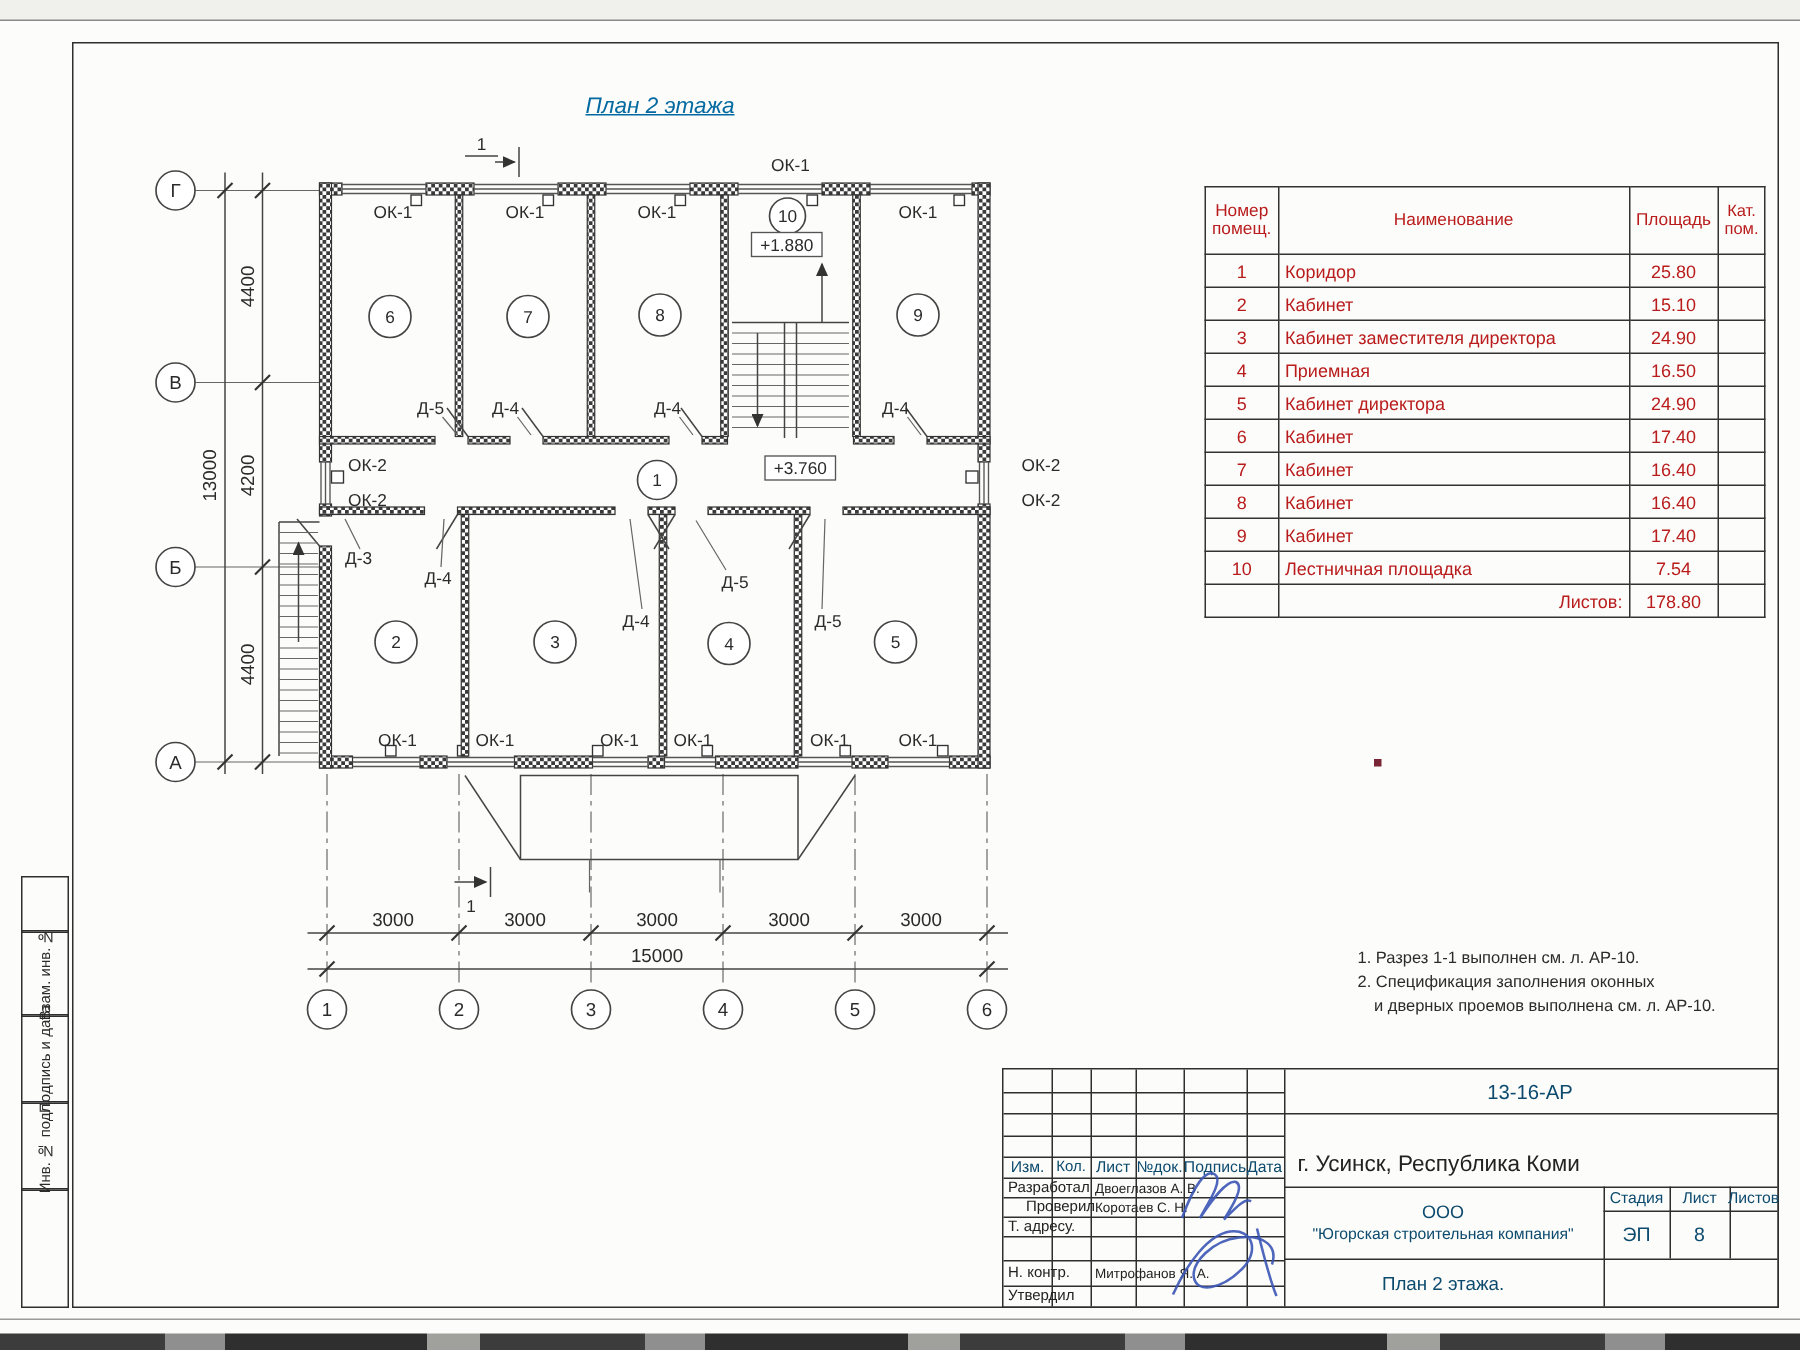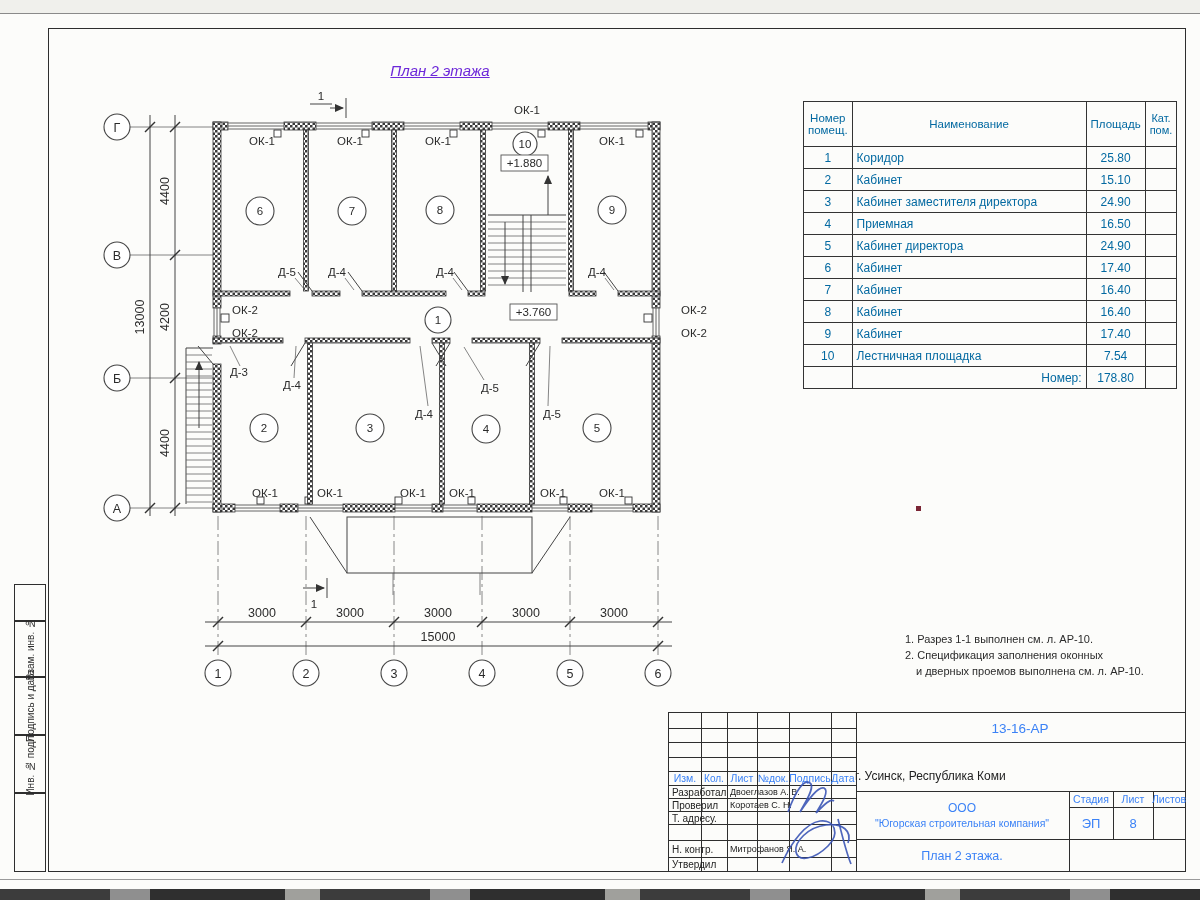--- a/index.html
+++ b/index.html
@@ -10,36 +10,36 @@
   .scan-top{left:0;top:0;width:1200px;height:13px;background:#f0f0ec;border-bottom:1px solid #8a8a8a;}
   .scan-bottom-line{left:0;top:879px;width:1200px;height:1px;background:#9a9a9a;}
   .scan-band{left:0;top:889px;width:1200px;height:11px;
     background:repeating-linear-gradient(90deg,#3c3c3c 0 110px,#8f8f8f 110px 150px,#2f2f2f 150px 285px,#a0a09c 285px 320px);}
   
   .frame{left:48px;top:28px;width:1136px;height:842px;border:1.6px solid #2e2e2e;}
   
   .vcell{left:14px;width:30px;border:1.1px solid #2e2e2e;display:flex;align-items:center;justify-content:center;}
   .vcell span{writing-mode:vertical-rl;transform:rotate(180deg);font-size:10px;white-space:nowrap;color:#2b2b2b;}
   
-  .draw-title{font-size:15px;font-style:italic;text-decoration:underline;text-align:center;color:#6d28d9;}
-  
-  table.expl{position:absolute;left:803px;top:101px;border-collapse:collapse;table-layout:fixed;
-             font-size:12px;color:#0369a1;background:transparent;}
+  .draw-title{font-size:15px;font-style:italic;text-decoration:underline;text-align:center;color:#0369a1;}
+  
+  table.expl{position:absolute;left:803px;top:124px;border-collapse:collapse;table-layout:fixed;
+             font-size:12px;color:#b91c1c;background:transparent;}
   table.expl td,table.expl th{border:1.2px solid #333;padding:0 4px;overflow:hidden;}
   table.expl th{font-weight:normal;font-size:11.5px;line-height:12.5px;}
   table.expl td{height:21px;}
   .c{text-align:center;} .r{text-align:right;}
   
   .notes{left:905px;top:631px;width:300px;font-size:11px;line-height:16px;color:#2b2b2b;}
   .notes .ind{padding-left:11px;}
   
   .tblock{left:668px;top:712px;width:516px;height:158px;border:1.6px solid #2e2e2e;}
   .tb-v{position:absolute;width:1.2px;background:#2e2e2e;}
   .tb-h{position:absolute;height:1.2px;background:#2e2e2e;}
-  .ct{position:absolute;transform:translate(-50%,-50%);white-space:nowrap;color:#3b82f6;}
+  .ct{position:absolute;transform:translate(-50%,-50%);white-space:nowrap;color:#0c4a6e;}
   .lt{position:absolute;transform:translate(0,-50%);white-space:nowrap;color:#222;}
   .plan-svg{left:0;top:0;width:1200px;height:900px;pointer-events:none;z-index:5;}
   
   .plan-svg .w{fill:url(#chk);stroke:#333;stroke-width:0.8;}
   .plan-svg .ln{stroke:#444;stroke-width:1;fill:none;}
   .plan-svg .thin{stroke:#666;stroke-width:0.8;fill:none;}
   .plan-svg .wln{stroke:#555;stroke-width:0.9;fill:none;}
   .plan-svg .door{stroke:#444;stroke-width:1;fill:none;}
   .plan-svg .dim{stroke:#444;stroke-width:1;fill:none;}
   .plan-svg .tick{stroke:#333;stroke-width:1.4;fill:none;}
@@ -142,21 +142,21 @@
           <td></td>
         </tr>
     <tr>
           <td class="c">10</td>
           <td>Лестничная площадка</td>
           <td class="c">7.54</td>
           <td></td>
         </tr>
     <tr>
       <td></td>
-      <td class="r">Номер:</td>
+      <td class="r">Листов:</td>
       <td class="c">178.80</td>
       <td></td>
     </tr>
   </tbody>
     </table>
 
   <div class="abs notes">
     <div>1. Разрез 1-1 выполнен см. л. АР-10.</div>
     <div>2. Спецификация заполнения оконных</div>
     <div class="ind">и дверных проемов выполнена см. л. АР-10.</div>
@@ -191,31 +191,31 @@
     <div class="tb-h" style="left:400px;top:94px;width:116px;"></div>
 
     <div class="ct" style="left:16px;top:65px;font-size:10.5px;">Изм.</div>
     <div class="ct" style="left:45px;top:65px;font-size:10px;">Кол.</div>
     <div class="ct" style="left:73px;top:65px;font-size:10.5px;">Лист</div>
     <div class="ct" style="left:104px;top:65px;font-size:10.5px;">№док.</div>
     <div class="ct" style="left:141px;top:65px;font-size:10.5px;">Подпись</div>
     <div class="ct" style="left:174px;top:65px;font-size:10.5px;">Дата</div>
 
     <div class="lt" style="left:3px;top:78.5px;font-size:10px;">Разработал</div>
-    <div class="lt" style="left:3px;top:91.5px;font-size:10px;text-align:right;">Проверил</div>
+    <div class="lt" style="left:15px;top:91.5px;font-size:10px;text-align:right;">Проверил</div>
     <div class="lt" style="left:3px;top:104.5px;font-size:10px;">Т. адресу.</div>
     <div class="lt" style="left:3px;top:135.5px;font-size:10px;">Н. контр.</div>
     <div class="lt" style="left:3px;top:151px;font-size:10px;">Утвердил</div>
 
     <div class="lt" style="left:61px;top:78.5px;font-size:9px;">Двоеглазов А. В.</div>
     <div class="lt" style="left:61px;top:91.5px;font-size:9px;">Коротаев С. Н.</div>
     <div class="lt" style="left:61px;top:135.5px;font-size:9px;">Митрофанов Я. А.</div>
 
     <div class="ct" style="left:351px;top:15px;font-size:13.5px;">13-16-АР</div>
-    <div class="lt" style="left:186px;top:63px;font-size:12px;">г. Усинск, Республика Коми</div>
+    <div class="lt" style="left:196px;top:63px;font-size:15px;">г. Усинск, Республика Коми</div>
     <div class="ct" style="left:293px;top:95px;font-size:12px;">ООО</div>
     <div class="ct" style="left:293px;top:110px;font-size:10.5px;">"Югорская строительная компания"</div>
     <div class="ct" style="left:293px;top:143px;font-size:12.5px;">План 2 этажа.</div>
     <div class="ct" style="left:422px;top:86px;font-size:10.5px;">Стадия</div>
     <div class="ct" style="left:464px;top:86px;font-size:10.5px;">Лист</div>
     <div class="ct" style="left:500px;top:86px;font-size:10.5px;text-align:right;">Листов</div>
     <div class="ct" style="left:422px;top:110px;font-size:13px;">ЭП</div>
     <div class="ct" style="left:464px;top:110px;font-size:13px;">8</div>
   </div>
 

